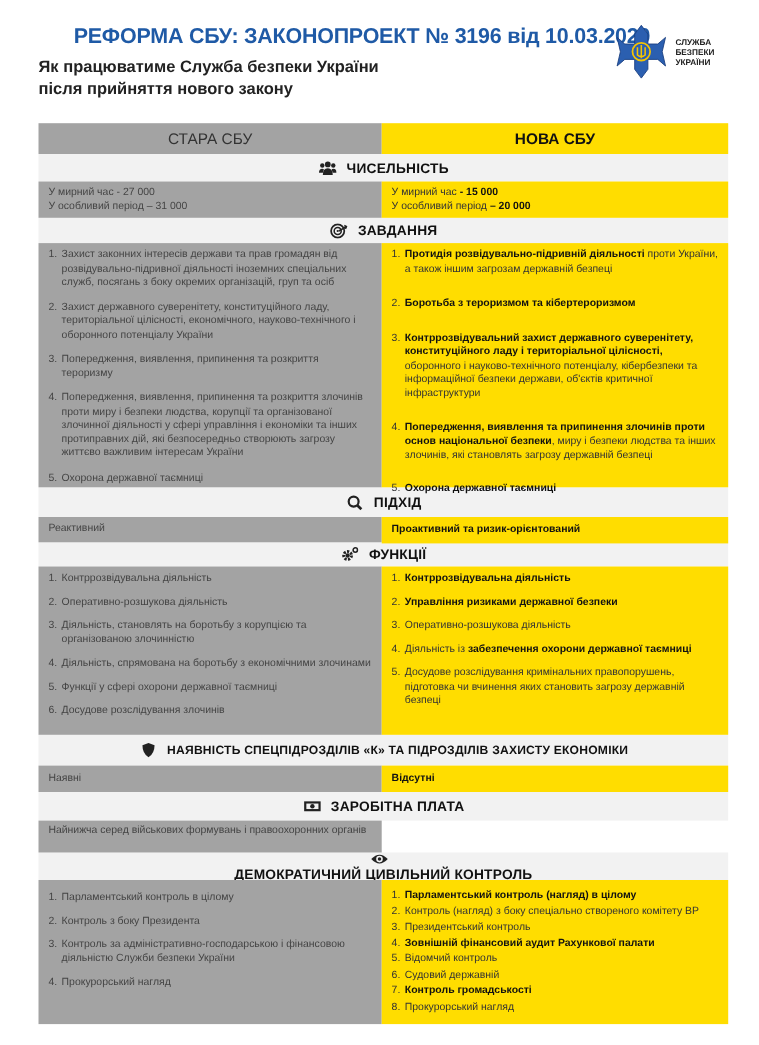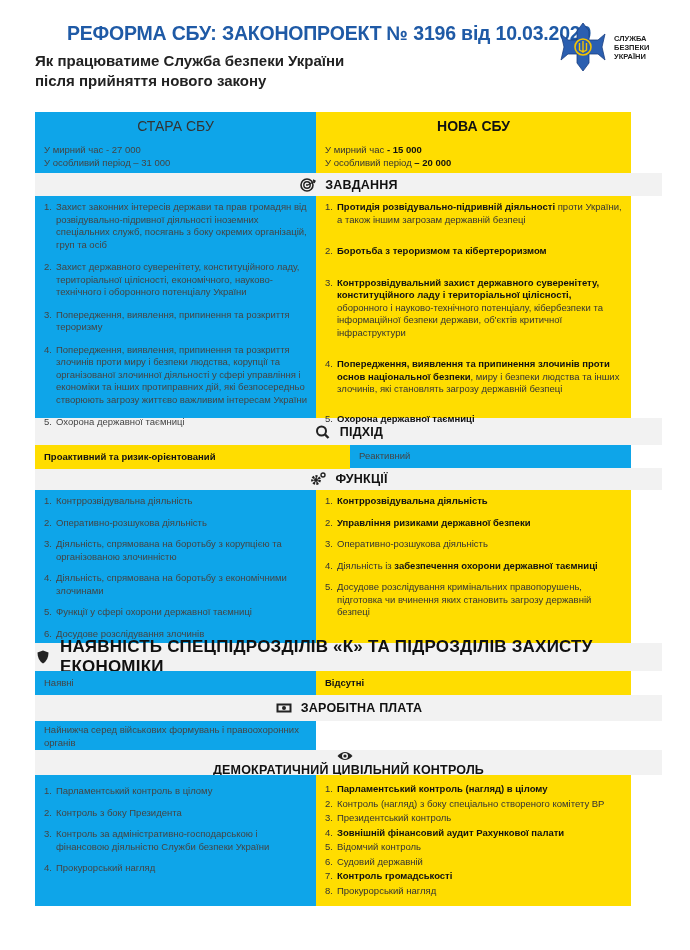--- a/index.html
+++ b/index.html
@@ -6,21 +6,21 @@
   body { width:690px; height:950px; position:relative; overflow:hidden; font-family:"Liberation Sans", "DejaVu Sans", sans-serif; color:#333; }
   .header { position:absolute; left:35px; top:22px; width:520px; }
   .title { color:#1f5aa6; font-weight:bold; font-size:19.5px; letter-spacing:-0.2px; white-space:nowrap;margin-left:32px; }
   .subtitle { color:#222; font-weight:bold; font-size:15px; line-height:20px; margin-top:6px; }
   .logo { position:absolute; left:560px; top:22px; width:110px; height:50px; display:flex; align-items:center; }
   .logo svg { width:46px; height:50px; }
   .logo-text { font-size:7.5px; font-weight:bold; color:#222; line-height:9px; margin-left:8px; }
   .table { position:absolute; left:35px; top:112px; width:627px; }
   .row { display:flex; width:100%; }
   .cell { box-sizing:border-box; font-size:9.5px; line-height:12.5px; color:#444; }
-  .cell.old { width:281px; background:#0ea5e9; padding:0 9px; }
+  .cell.old { width:312px; background:#a3a3a3; padding:0 9px; }
   .cell.new { width:315px; background:#ffdd00; padding:12px 9px; color:#333; }
   .colhead .cell { height:28px; display:flex; align-items:center; justify-content:center; font-size:14px; }
   .colhead .old { color:#333; font-weight:normal; }
   .colhead .new { font-weight:bold; color:#111; }
   .section { background:#f2f2f2; height:25px; display:flex; align-items:center; justify-content:center; font-weight:bold; font-size:12.5px; color:#111; letter-spacing:0.2px; }
   .section .ico { display:inline-flex; width:18px; height:14px; margin-right:8px; align-items:center; justify-content:center; }
   .section .ico svg { width:16px; height:14px; }
   ol { margin:0; padding:0; list-style:none; }
   li { position:relative; padding-left:12px; }
   li .num { position:absolute; left:0; top:0; }
@@ -51,20 +51,33 @@
   </div>
 </div>
 
 <div class="table">
 
   <div class="row colhead">
     <div class="cell old">СТАРА СБУ</div>
     <div class="cell new">НОВА СБУ</div>
   </div>
 
+  <div class="section">
+    <span class="ico">
+      <svg viewBox="0 0 16 14">
+          <circle cx="8" cy="3.5" r="2.6" fill="#222"></circle>
+          <circle cx="3" cy="4.5" r="2" fill="#222"></circle>
+          <circle cx="13" cy="4.5" r="2" fill="#222"></circle>
+          <path d="M3.5 13 Q3.5 7 8 7 Q12.5 7 12.5 13 Z" fill="#222"></path>
+          <path d="M0 11 Q0 7.5 3 7.5 Q4 7.5 4.5 8 L3.5 11 Z" fill="#222"></path>
+          <path d="M16 11 Q16 7.5 13 7.5 Q12 7.5 11.5 8 L12.5 11 Z" fill="#222"></path>
+        </svg>
+    </span>
+    <span>ЧИСЕЛЬНІСТЬ</span>
+  </div>
   <div class="row" style="height:33px;">
     <div class="cell old" style="padding-top:4px;">
       <div>У мирний час - 27 000</div>
       <div>У особливий період – 31 000</div>
     </div>
     <div class="cell new" style="padding-top:4px;">
       <div><span>У мирний час </span><b>- 15 000</b></div>
       <div><span>У особливий період </span><b>– 20 000</b></div>
     </div>
   </div>
@@ -104,57 +117,57 @@
   <div class="section" style="height:27px;">
     <span class="ico">
       <svg viewBox="0 0 16 14">
           <circle cx="6.5" cy="6" r="4.5" fill="none" stroke="#222" stroke-width="2"></circle>
           <path d="M10 9.5 L13.5 13" stroke="#222" stroke-width="2.4"></path>
         </svg>
     </span>
     <span>ПІДХІД</span>
   </div>
   <div class="row" style="height:23px;">
+    <div class="cell old" style="display:flex;align-items:center;">Реактивний</div>
     <div class="cell new" style="display:flex;align-items:center;font-weight:bold;color:#111;">Проактивний та ризик-орієнтований</div>
-    <div class="cell old" style="display:flex;align-items:center;">Реактивний</div>
   </div>
 
   <div class="section" style="height:22px;">
     <span class="ico">
       <svg viewBox="0 0 16 14">
           <circle cx="6" cy="8" r="3.6" fill="none" stroke="#222" stroke-width="2.6" stroke-dasharray="2 1.2"></circle>
           <circle cx="6" cy="8" r="2" fill="#222"></circle>
           <circle cx="13" cy="3" r="2" fill="none" stroke="#222" stroke-width="1.4"></circle>
         </svg>
     </span>
     <span>ФУНКЦІЇ</span>
   </div>
   <div class="row" style="height:153px;">
     <div class="cell old" style="padding-top:5px;">
       <ol>
         <li style="margin-bottom:9px;"><span class="num">1.</span><span>Контррозвідувальна діяльність</span></li>
         <li style="margin-bottom:9px;"><span class="num">2.</span><span>Оперативно-розшукова діяльність</span></li>
-        <li style="margin-bottom:9px;"><span class="num">3.</span><span>Діяльність, спрямована на боротьбу з корупцією та організованою злочинністю</span></li>
+        <li style="margin-bottom:9px;"><span class="num">3.</span><span>Діяльність, становлять на боротьбу з корупцією та організованою злочинністю</span></li>
         <li style="margin-bottom:9px;"><span class="num">4.</span><span>Діяльність, спрямована на боротьбу з економічними злочинами</span></li>
         <li style="margin-bottom:9px;"><span class="num">5.</span><span>Функції у сфері охорони державної таємниці</span></li>
         <li><span class="num">6.</span><span>Досудове розслідування злочинів</span></li>
       </ol>
     </div>
     <div class="cell new" style="padding-top:5px;">
       <ol>
         <li style="margin-bottom:9px;"><span class="num">1.</span><span></span><b>Контррозвідувальна діяльність</b></li>
         <li style="margin-bottom:9px;"><span class="num">2.</span><span></span><b>Управління ризиками державної безпеки</b></li>
         <li style="margin-bottom:9px;"><span class="num">3.</span><span>Оперативно-розшукова діяльність</span><b></b></li>
         <li style="margin-bottom:9px;"><span class="num">4.</span><span>Діяльність із </span><b>забезпечення охорони державної таємниці</b></li>
         <li><span class="num">5.</span><span>Досудове розслідування кримінальних правопорушень, підготовка чи вчинення яких становить загрозу державній безпеці</span><b></b></li>
       </ol>
     </div>
   </div>
 
-  <div class="section" style="height:28px;font-size:17px;">
+  <div class="section" style="height:28px;font-size:11px;">
     <span class="ico">
       <svg viewBox="0 0 16 14">
           <path d="M8 0.5 L13.5 2.5 Q13.5 10 8 13.5 Q2.5 10 2.5 2.5 Z" fill="#222"></path>
         </svg>
     </span>
     <span>НАЯВНІСТЬ СПЕЦПІДРОЗДІЛІВ «К» ТА ПІДРОЗДІЛІВ ЗАХИСТУ ЕКОНОМІКИ</span>
   </div>
   <div class="row" style="height:24px;">
     <div class="cell old" style="display:flex;align-items:center;">Наявні</div>
     <div class="cell new" style="display:flex;align-items:center;font-weight:bold;color:#111;">Відсутні</div>

